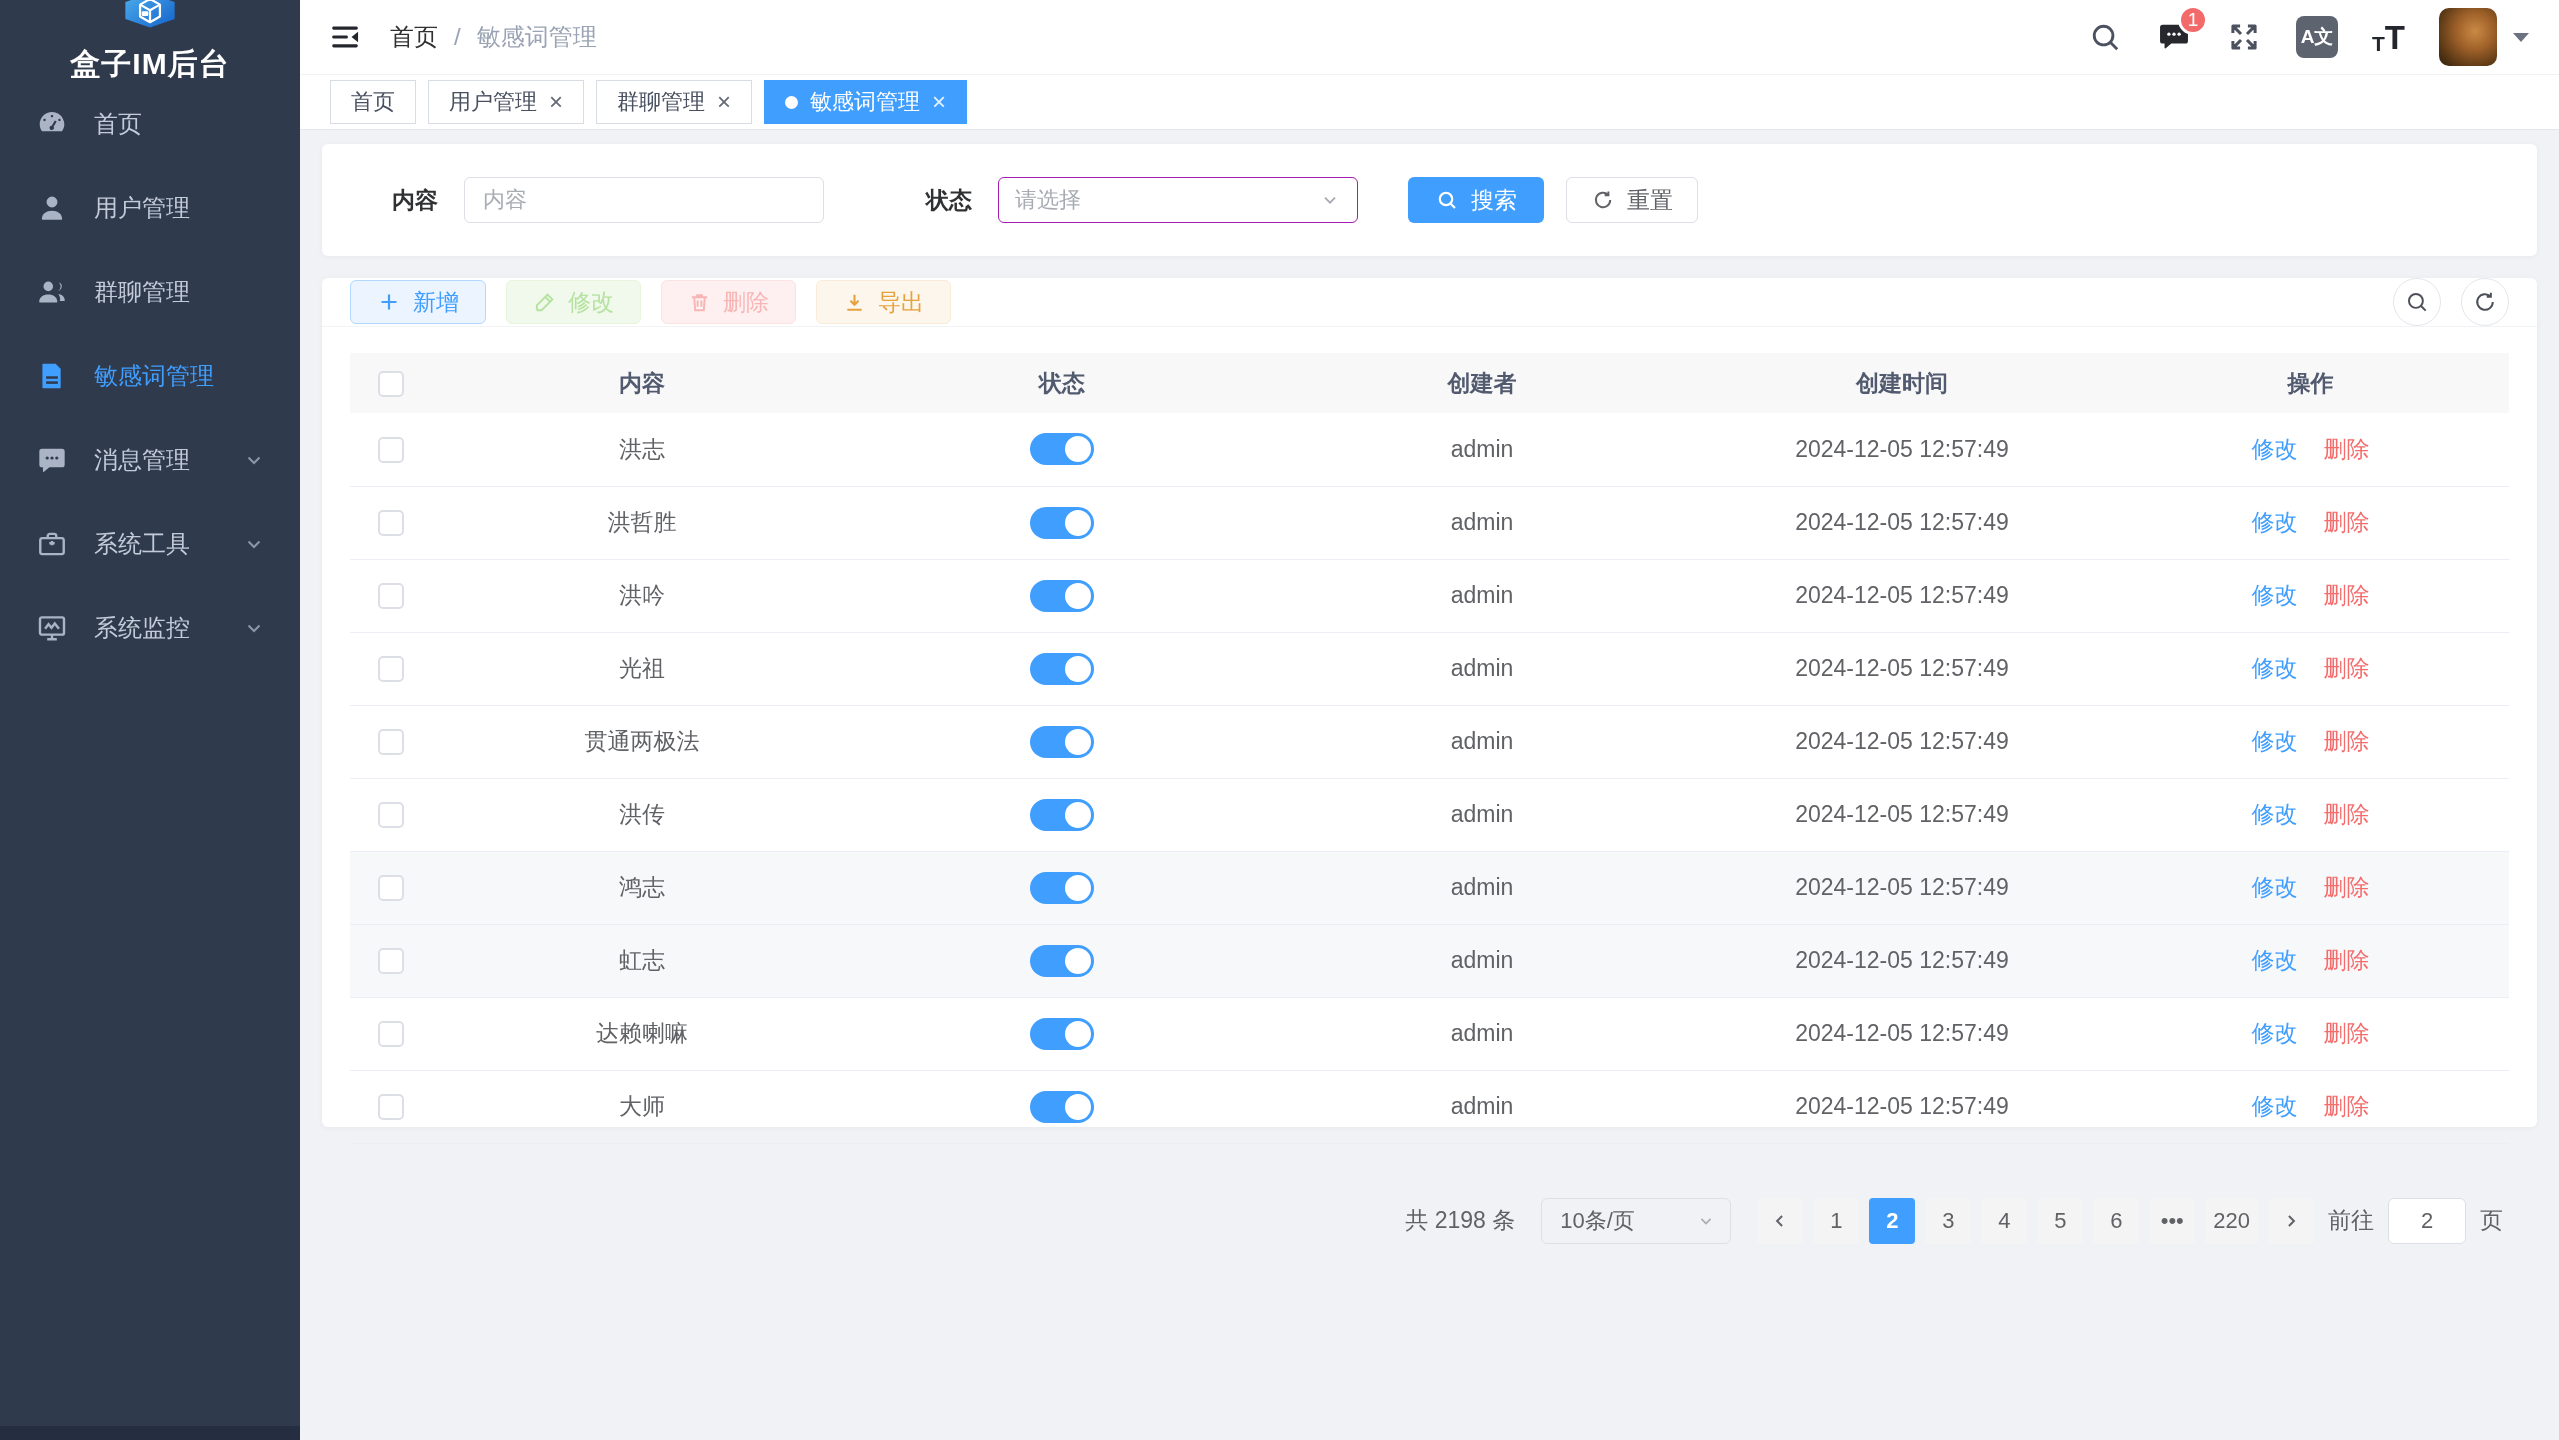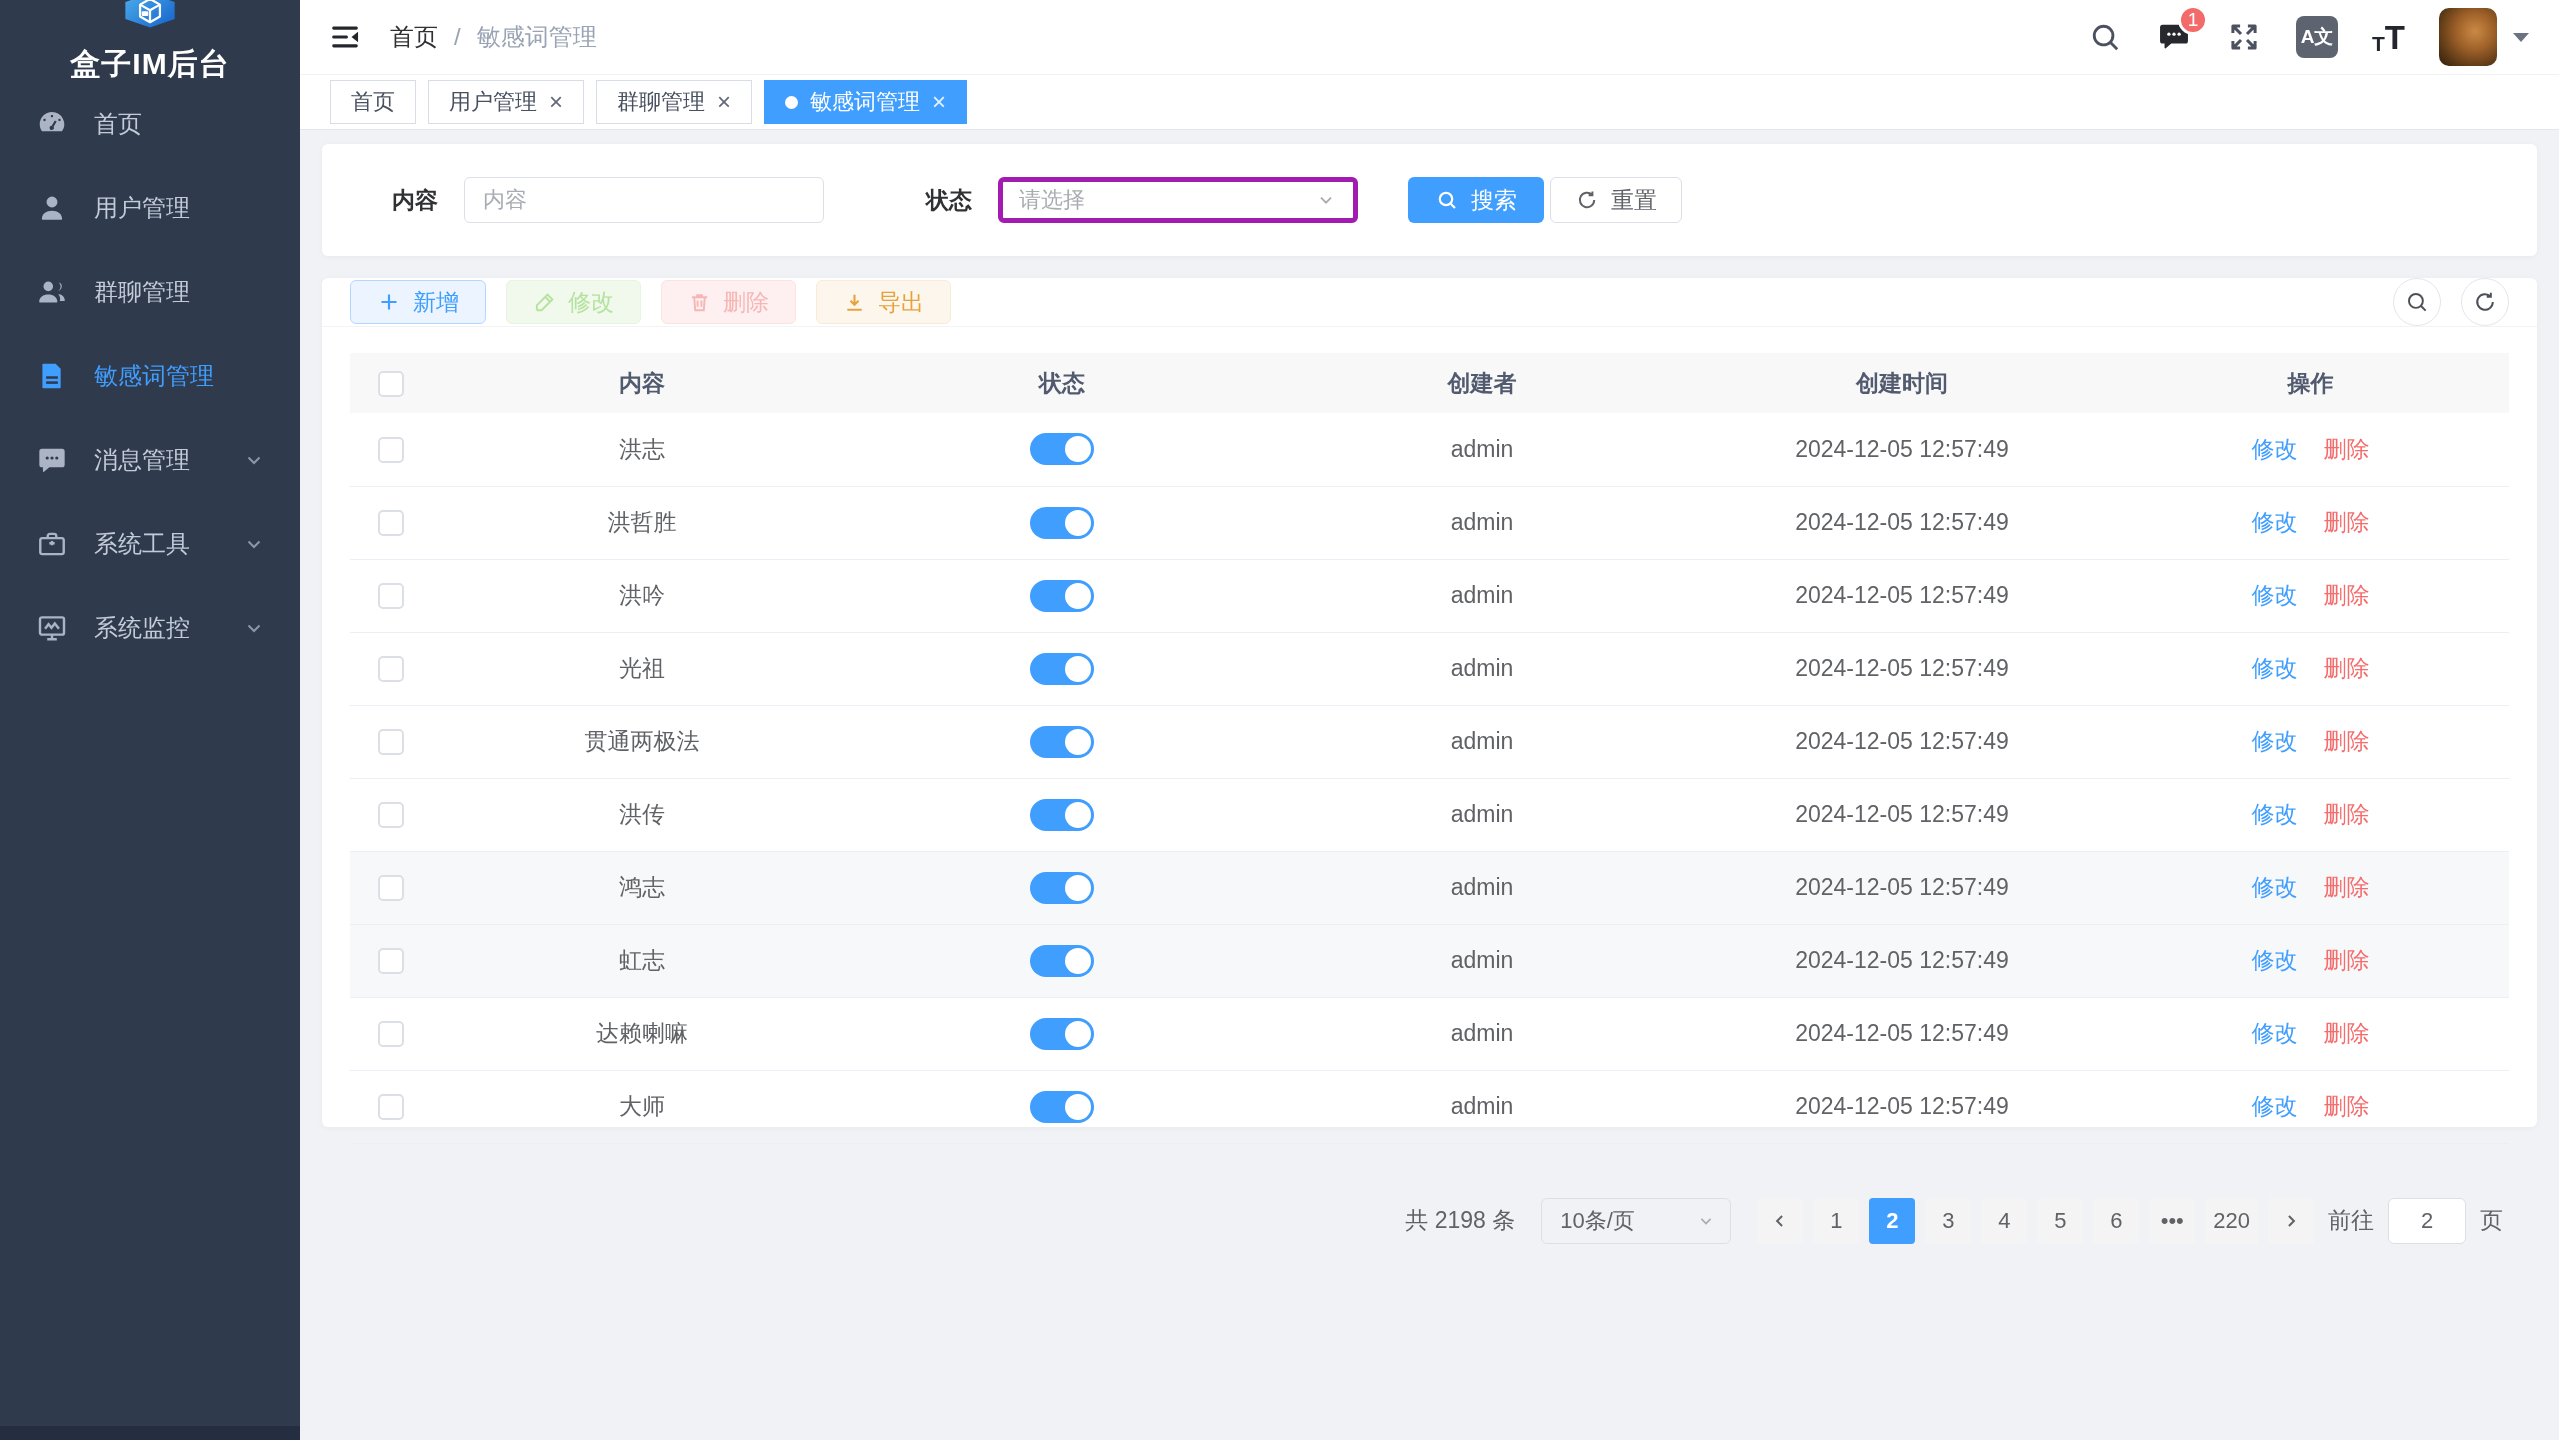--- a/index.html
+++ b/index.html
@@ -61,27 +61,27 @@
   .content { flex:1; padding:14px 22px 8px; }
 
   .card { background:#fff; border-radius:6px; box-shadow:0 1px 6px rgba(0,0,0,.04); }
 
   
   .filter-card { height:112px; display:flex; align-items:center; padding:0 70px; margin-bottom:22px; }
   .f-label { font-weight:bold; color:#303133; margin-right:26px; }
   .f-input { width:360px; height:46px; border:1px solid #dcdfe6; border-radius:6px; padding:0 18px;
              font-size:22px; color:#606266; outline:none; font-family:inherit; }
   .f-input::placeholder { color:#a8abb2; }
-  .f-select { width:360px; height:46px; border:5px solid #a21caf; border-radius:6px; padding:0 16px;
+  .f-select { width:360px; height:46px; border:1px solid #a21caf; border-radius:6px; padding:0 16px;
               display:flex; align-items:center; justify-content:space-between; color:#a8abb2; cursor:pointer; font-size:22px; }
   .gap-status { margin-left:102px; }
   .btn { height:46px; border-radius:6px; display:inline-flex; align-items:center; justify-content:center;
          gap:12px; font-size:23px; cursor:pointer; border:1px solid transparent; }
   .btn-search { margin-left:50px; padding:0 26px; background:#409eff; color:#fff; }
-  .btn-reset { margin-left:6px; padding:0 24px; background:#fff; border-color:#dcdfe6; color:#606266; }
+  .btn-reset { margin-left:22px; padding:0 24px; background:#fff; border-color:#dcdfe6; color:#606266; }
 
   
   .table-card { height:849px; display:flex; flex-direction:column; }
   .toolbar { height:96px; display:flex; align-items:center; padding:0 28px; border-bottom:1px solid #f2f3f5; }
   .tbtn { height:44px; padding:0 26px; border-radius:6px; display:flex; align-items:center; gap:12px;
           font-size:23px; margin-right:20px; cursor:pointer; border:1px solid; }
   .tbtn-add    { background:#ecf5ff; border-color:#b3d8ff; color:#409eff; }
   .tbtn-edit   { background:#f0f9eb; border-color:#e8f5dd; color:#b6e2a1; cursor:not-allowed; }
   .tbtn-delete { background:#fef0f0; border-color:#fde2e2; color:#f7b5b5; cursor:not-allowed; }
   .tbtn-export { background:#fdf6ec; border-color:#f8ecd9; color:#e6a23c; }

